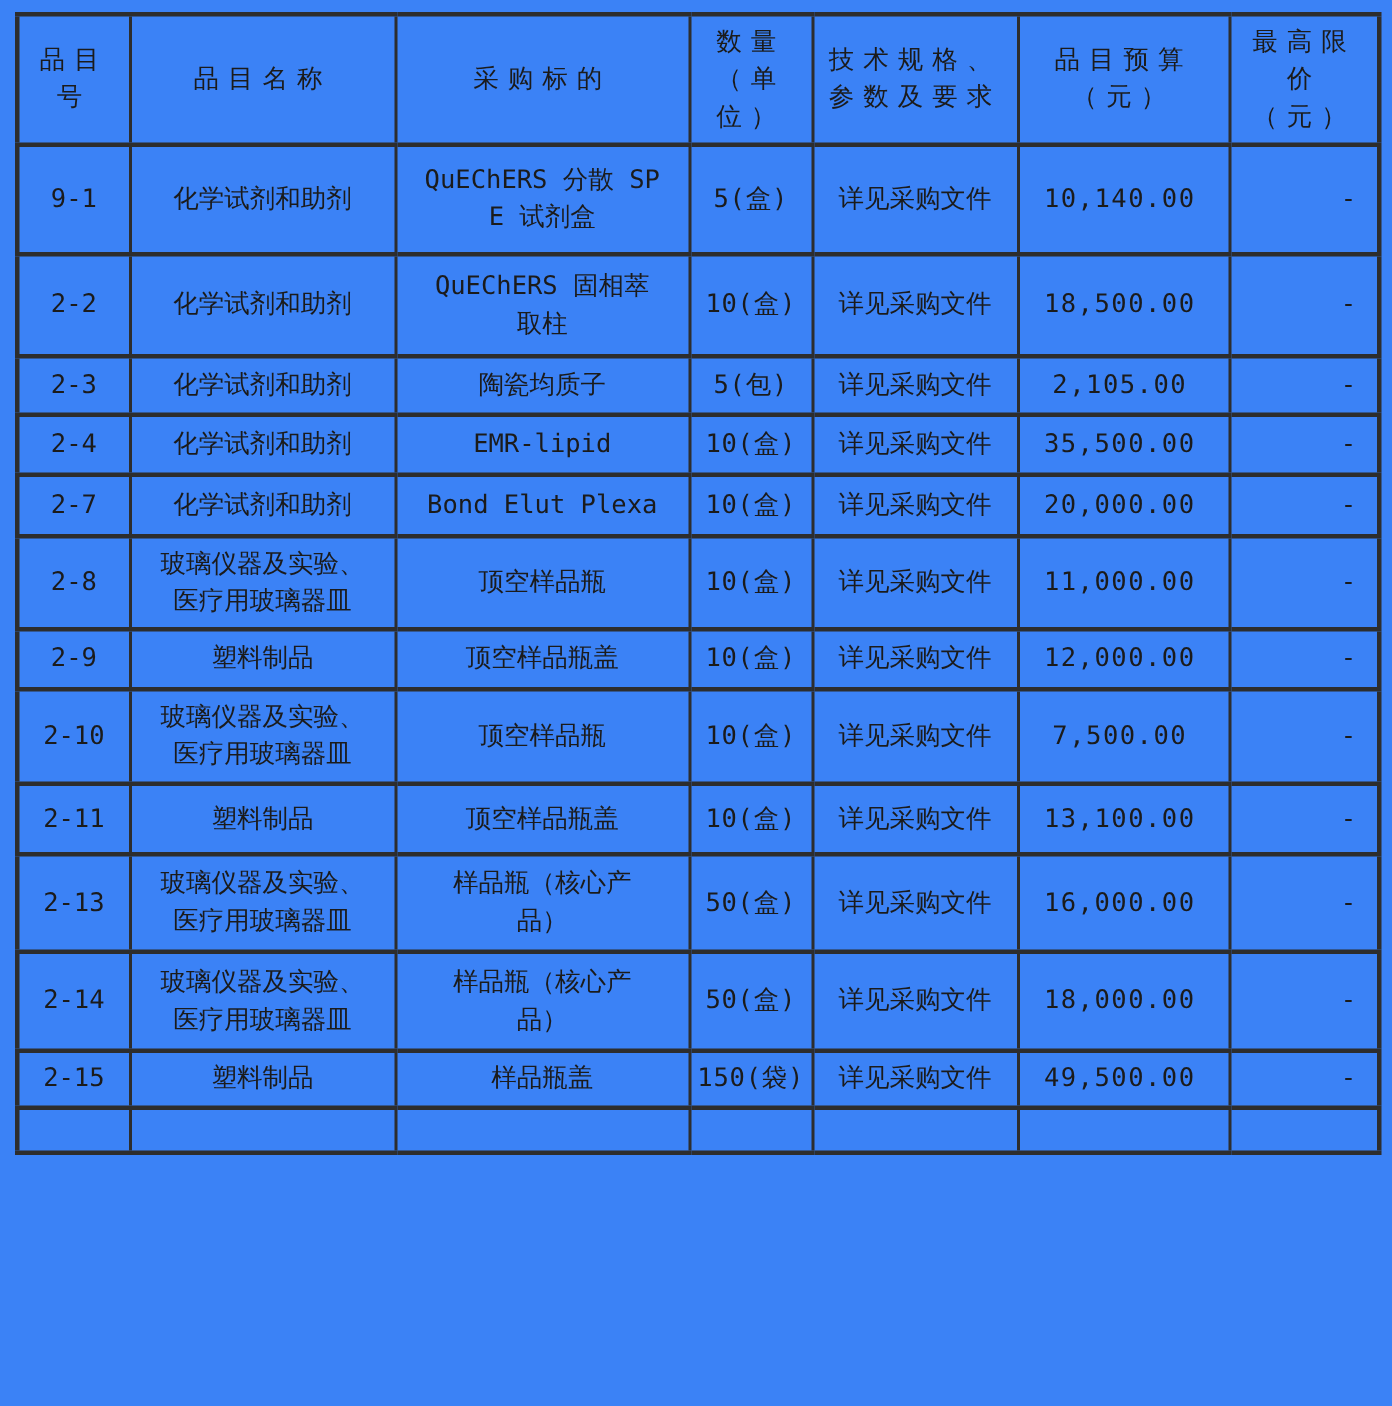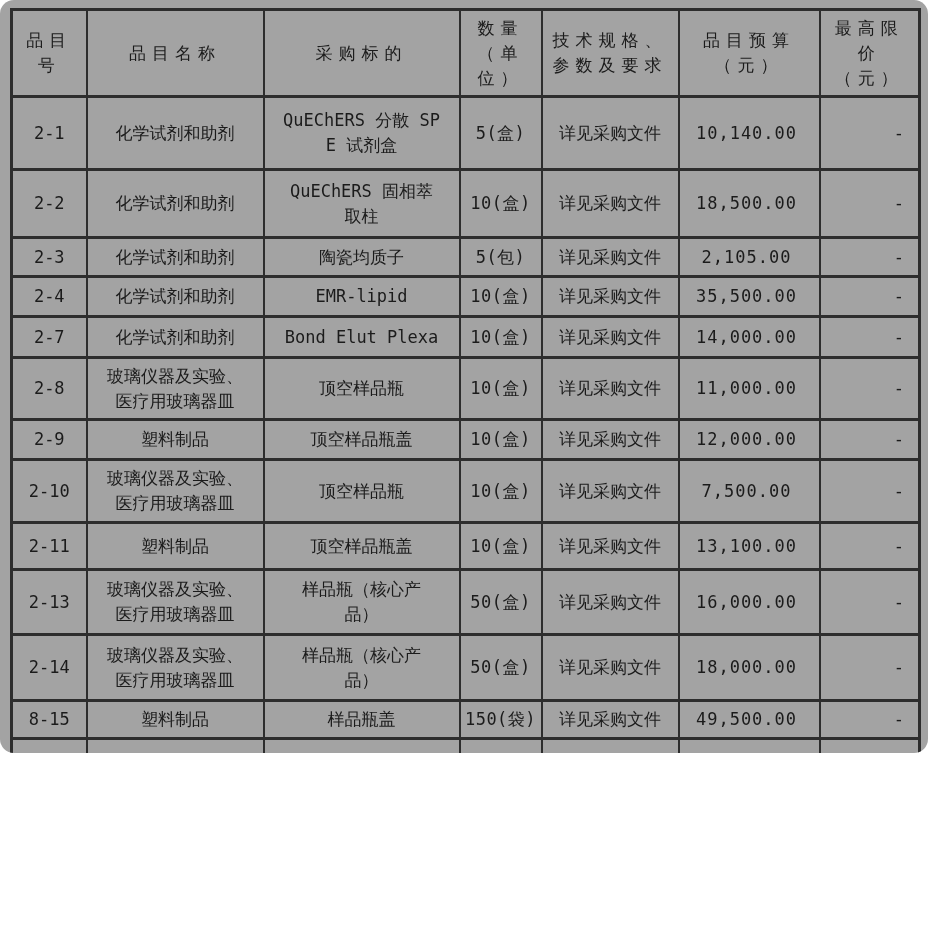--- a/index.html
+++ b/index.html
@@ -3,26 +3,25 @@
 <meta charset="utf-8">
 <style>
   html, body {
     margin: 0;
     padding: 0;
     background: #ffffff;
   }
   .page {
     position: relative;
     width: 928px;
-    height: 753px;
+    height: 937px;
     overflow: hidden;
-    background: #a3a3a3;
+    background: #3b82f6;
     font-family: "DejaVu Sans Mono", "Liberation Serif", serif;
     color: #1b1b1b;
-    border-radius: 14px;
   }
   table.doc-table {
     position: absolute;
     left: 10px;
     top: 8px;
     width: 908px;
     border-collapse: collapse;
     table-layout: fixed;
     border: 3px solid #2d2d2d;
   }
@@ -81,21 +80,21 @@
         <th>技术规格、
 参数及要求</th>
         <th>品目预算
 （元）</th>
         <th>最高限价
 （元）</th>
       </tr>
     </thead>
     <tbody>
         <tr style="height: 73px;">
-      <td data-col="no">2-1</td>
+      <td data-col="no">9-1</td>
       <td data-col="name">化学试剂和助剂</td>
       <td data-col="target">QuEChERS 分散 SP
 E 试剂盒</td>
       <td data-col="qty">5(盒)</td>
       <td data-col="spec">详见采购文件</td>
       <td data-col="budget">10,140.00</td>
       <td data-col="limit">-</td>
     </tr>
         <tr style="height: 68px;">
       <td data-col="no">2-2</td>
@@ -124,21 +123,21 @@
       <td data-col="spec">详见采购文件</td>
       <td data-col="budget">35,500.00</td>
       <td data-col="limit">-</td>
     </tr>
         <tr style="height: 41px;">
       <td data-col="no">2-7</td>
       <td data-col="name">化学试剂和助剂</td>
       <td data-col="target">Bond Elut Plexa</td>
       <td data-col="qty">10(盒)</td>
       <td data-col="spec">详见采购文件</td>
-      <td data-col="budget">14,000.00</td>
+      <td data-col="budget">20,000.00</td>
       <td data-col="limit">-</td>
     </tr>
         <tr style="height: 62px;">
       <td data-col="no">2-8</td>
       <td data-col="name">玻璃仪器及实验、
 医疗用玻璃器皿</td>
       <td data-col="target">顶空样品瓶</td>
       <td data-col="qty">10(盒)</td>
       <td data-col="spec">详见采购文件</td>
       <td data-col="budget">11,000.00</td>
@@ -188,21 +187,21 @@
       <td data-col="name">玻璃仪器及实验、
 医疗用玻璃器皿</td>
       <td data-col="target">样品瓶（核心产
 品）</td>
       <td data-col="qty">50(盒)</td>
       <td data-col="spec">详见采购文件</td>
       <td data-col="budget">18,000.00</td>
       <td data-col="limit">-</td>
     </tr>
         <tr style="height: 38px;">
-      <td data-col="no">8-15</td>
+      <td data-col="no">2-15</td>
       <td data-col="name">塑料制品</td>
       <td data-col="target">样品瓶盖</td>
       <td data-col="qty">150(袋)</td>
       <td data-col="spec">详见采购文件</td>
       <td data-col="budget">49,500.00</td>
       <td data-col="limit">-</td>
     </tr>
       </tbody>
     <tfoot>
       <tr>

